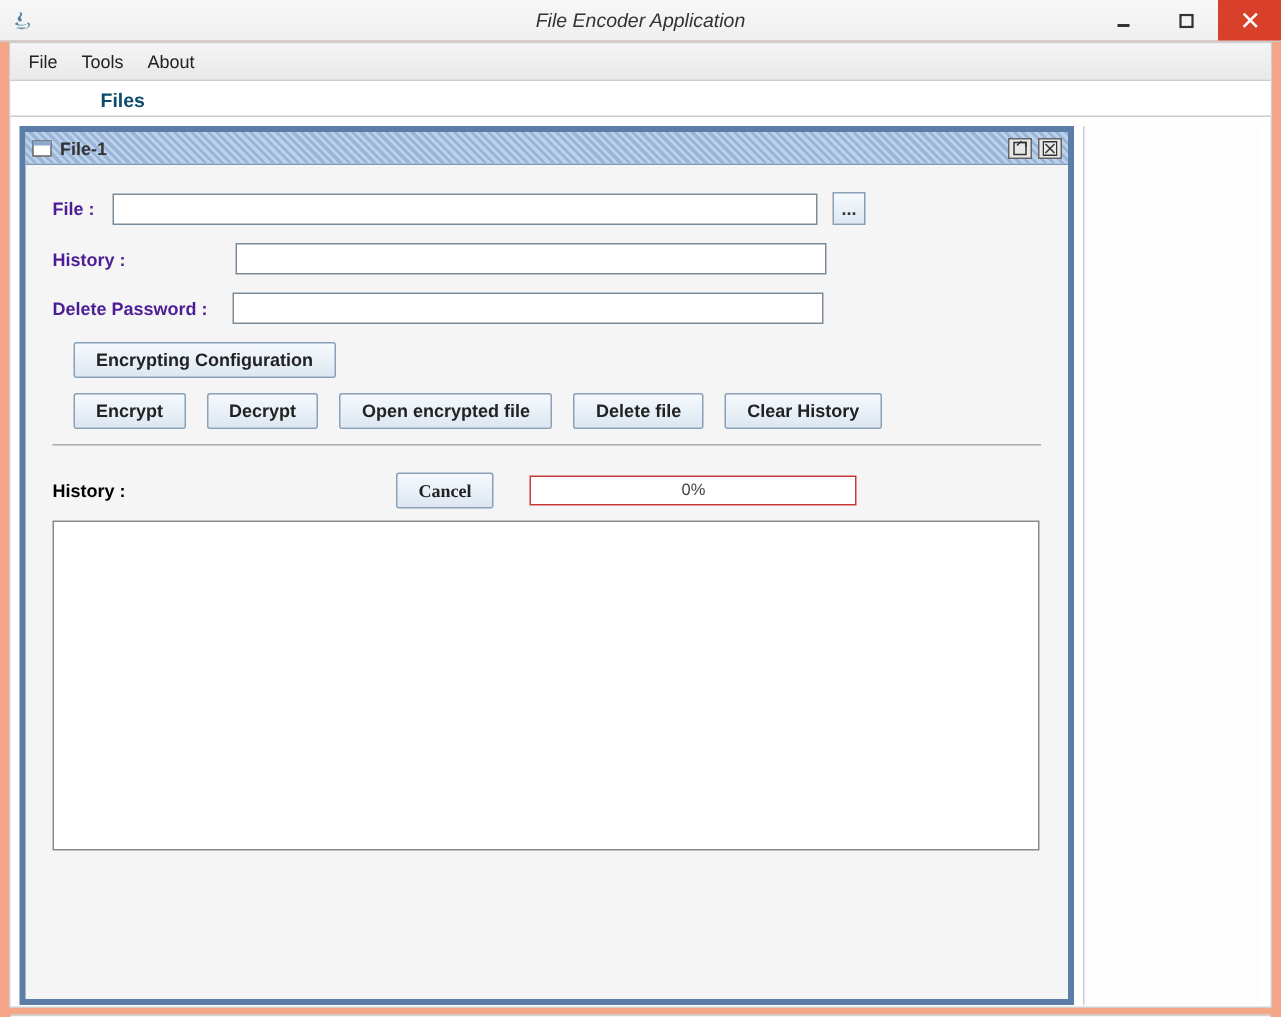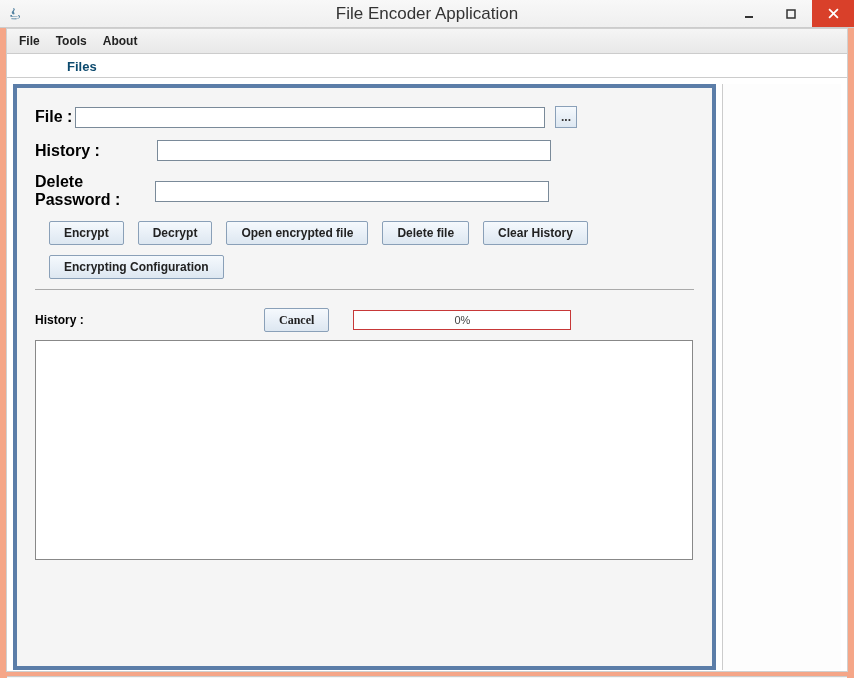--- a/index.html
+++ b/index.html
@@ -28,22 +28,23 @@
 }
 .titlebar-icon {
   width: 16px;
   height: 16px;
   margin-left: 8px;
 }
 .titlebar-title {
   position: absolute;
   left: 50%;
   transform: translateX(-50%);
-  font-size: 17px;
+  font-size: 13px;
   color: #333;
+  font-style: italic;
 }
 .window-controls {
   margin-left: auto;
   display: flex;
   height: 100%;
   align-items: stretch;
 }
 .win-btn {
   width: 42px;
   display: flex;
@@ -69,21 +70,21 @@
 }
 .menubar {
   background: linear-gradient(to bottom, #f5f5f5, #e8e8e8);
   border-bottom: 1px solid #ccc;
   display: flex;
   padding: 2px 4px;
 }
 .menu-item {
   padding: 3px 8px;
   font-size: 12px;
-  font-weight: bold;
+  font-weight: normal;
   color: #222;
 }
 .tabbar {
   background: #fff;
   padding: 2px 0 0 50px;
   border-bottom: 1px solid #ccc;
 }
 .tab {
   display: inline-block;
   font-weight: bold;
@@ -141,23 +142,23 @@
 .form-body {
   padding: 18px 18px 10px 18px;
 }
 .form-row {
   display: flex;
   align-items: center;
   margin-bottom: 12px;
 }
 .form-label {
   width: 120px;
-  font-size: 16px;
-  font-weight: bold;
-  color: #000000;
+  font-size: 12px;
+  font-weight: bold;
+  color: #4c1d95;
 }
 .text-input {
   height: 21px;
   border: 1px solid #7a8a99;
   background: #fff;
   padding: 0 3px;
   font-size: 12px;
 }
 .file-input { width: 470px; }
 .pw-input { width: 394px; margin-left: 42px; }
@@ -286,51 +287,74 @@
         <div class="menu-item">About</div>
       </div>
 
       <div class="tabbar">
         <span class="tab">Files</span>
       </div>
 
       <div class="workspace">
 
         <div class="internal-frame">
+          <div class="internal-titlebar">
+            <span class="internal-title-icon">
+              <svg viewBox="0 0 14 12">
+                  <rect x="1" y="1" width="12" height="10" fill="#fff" stroke="#666" stroke-width="1"></rect>
+                  <rect x="1" y="1" width="12" height="3" fill="#8aa8cc"></rect>
+                </svg>
+            </span>
+            <span class="internal-title-text">File-1</span>
+            <div class="internal-controls">
+              <div class="internal-ctrl">
+                <svg width="10" height="10" viewBox="0 0 10 10">
+                    <rect x="1" y="1" width="8" height="8" fill="none" stroke="#333" stroke-width="1"></rect>
+                    <path d="M6 1l3 0 0 3M3 3l3-3" stroke="#333" stroke-width="1" fill="none"></path>
+                  </svg>
+              </div>
+              <div class="internal-ctrl">
+                <svg width="10" height="10" viewBox="0 0 10 10">
+                    <rect x="0.5" y="0.5" width="9" height="9" fill="none" stroke="#333" stroke-width="1"></rect>
+                    <path d="M2 2l6 6M8 2l-6 6" stroke="#333" stroke-width="1"></path>
+                  </svg>
+              </div>
+            </div>
+          </div>
 
           <div class="form-body">
 
             <div class="form-row">
               <span class="form-label label-file">File :</span>
               <input class="text-input file-input" value="" style="">
               <div class="browse-btn">...</div>
             </div>
 
             <div class="form-row">
               <span class="form-label label-pw">History :</span>
               <input type="password" class="text-input pw-input" value="" style="">
             </div>
 
             <div class="form-row">
               <span class="form-label label-rpw">Delete Password :</span>
               <input type="password" class="text-input pw-input" style="margin-left: 0px;" value="">
+            </div>
+
+            <div class="btn-row">
+              <div class="std-btn">Encrypting Configuration</div>
             </div>
 
             <div class="btn-row">
               <div class="std-btn">Encrypt</div>
               <div class="std-btn">Decrypt</div>
               <div class="std-btn">Open encrypted file</div>
               <div class="std-btn">Delete file</div>
               <div class="std-btn">Clear History</div>
             </div>
 
-            <div class="btn-row">
-              <div class="std-btn">Encrypting Configuration</div>
-            </div>
-
             <div class="divider"></div>
 
             <div class="history-row">
               <span class="history-label">History :</span>
               <div class="cancel-btn-wrap">
                 <div class="std-btn">Cancel</div>
               </div>
               <div class="progress-bar">0%</div>
             </div>
 

